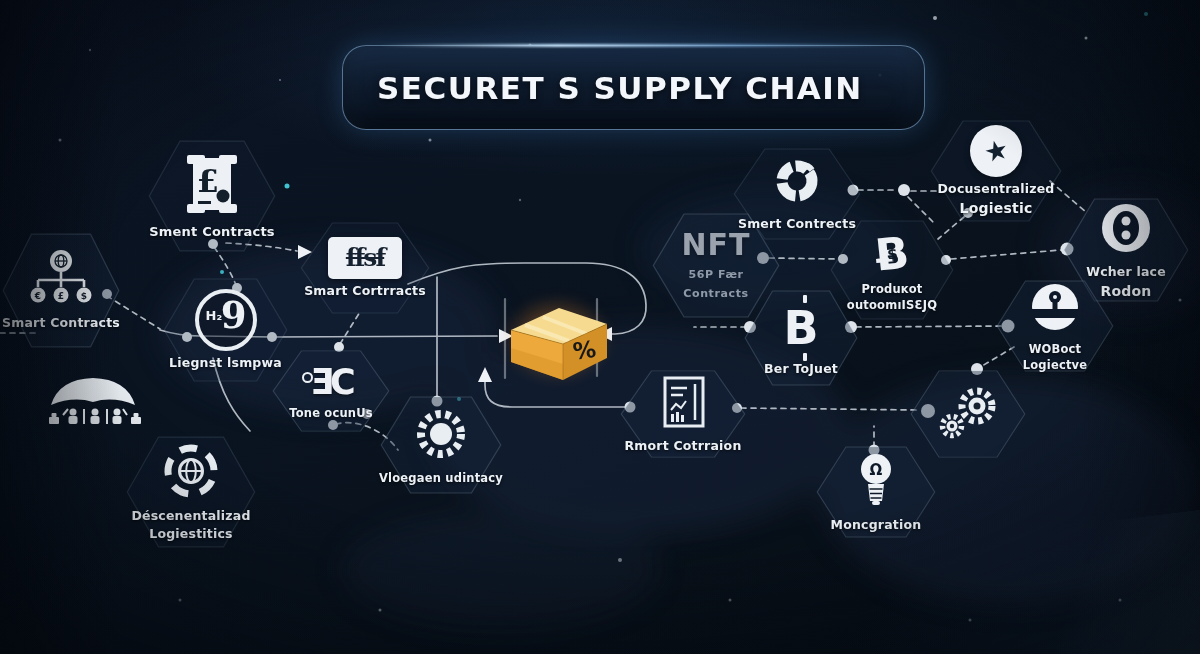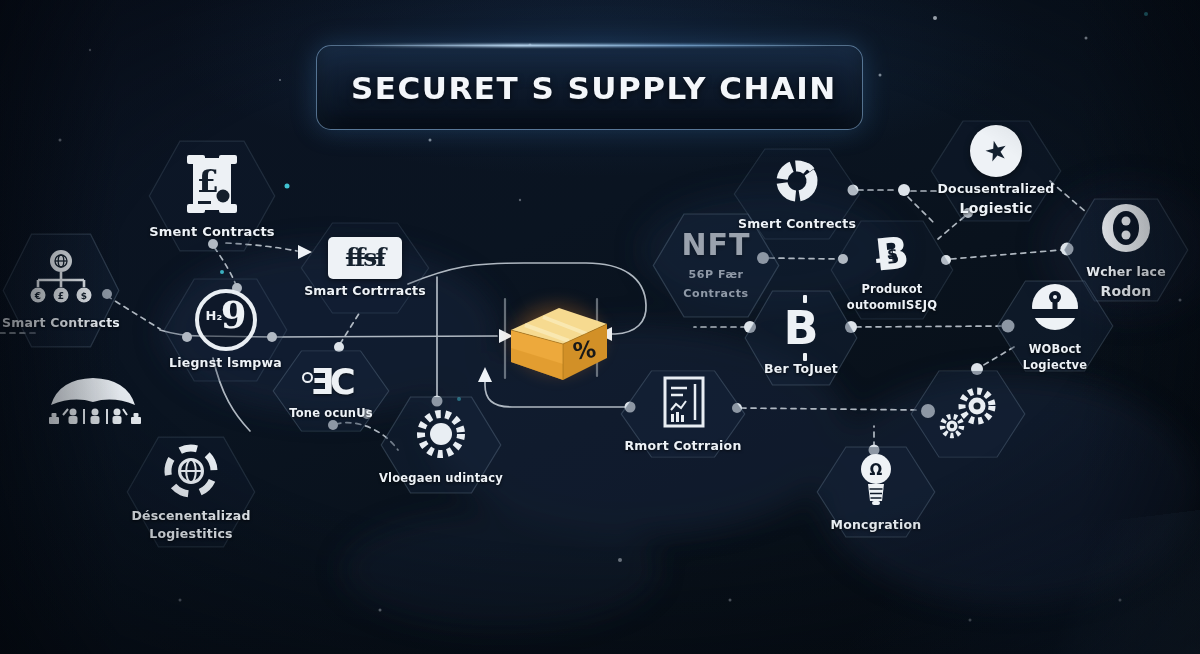--- a/index.html
+++ b/index.html
@@ -18,24 +18,25 @@
       radial-gradient(ellipse 75% 70% at 50% 45%, transparent 55%, rgba(2,5,10,.55) 100%),
       linear-gradient(90deg, rgba(2,5,10,.45) 0%, transparent 10%, transparent 90%, rgba(2,5,10,.35) 100%);
   }
   .corner-streak{
     position:absolute;right:-40px;bottom:-20px;width:300px;height:150px;z-index:1;
     background:linear-gradient(120deg, transparent 45%, rgba(110,165,215,.10) 72%, rgba(150,200,245,.20) 100%);
     transform:rotate(-7deg);
   }
   
   .banner{
-    position:absolute;left:316px;top:45px;width:545px;height:83px;z-index:4;
-    border-radius:15px;border:1px solid rgba(145,190,230,.55);
+    position:absolute;left:342px;top:45px;width:545px;height:83px;z-index:4;
+    border-radius:24px;border:1px solid rgba(145,190,230,.55);
     background:linear-gradient(180deg, rgba(20,36,58,.88), rgba(8,16,28,.92));
     box-shadow:0 0 26px rgba(70,135,200,.28), inset 0 12px 34px rgba(70,120,180,.14), inset 0 -8px 20px rgba(0,0,0,.45);
+    padding-left:36px;
   }
   .banner::before{
     content:"";position:absolute;top:-2px;left:6%;right:6%;height:3px;border-radius:3px;
     background:linear-gradient(90deg, transparent, rgba(200,230,255,.95) 35%, rgba(130,185,235,.6) 70%, transparent);
     filter:blur(1px);
   }
   .banner .title{
     position:absolute;left:34px;top:0;height:100%;display:flex;align-items:center;
     font-size:31px;font-weight:800;letter-spacing:1.5px;color:#f3f6fa;
     text-shadow:0 2px 6px rgba(0,0,0,.6);white-space:nowrap;

